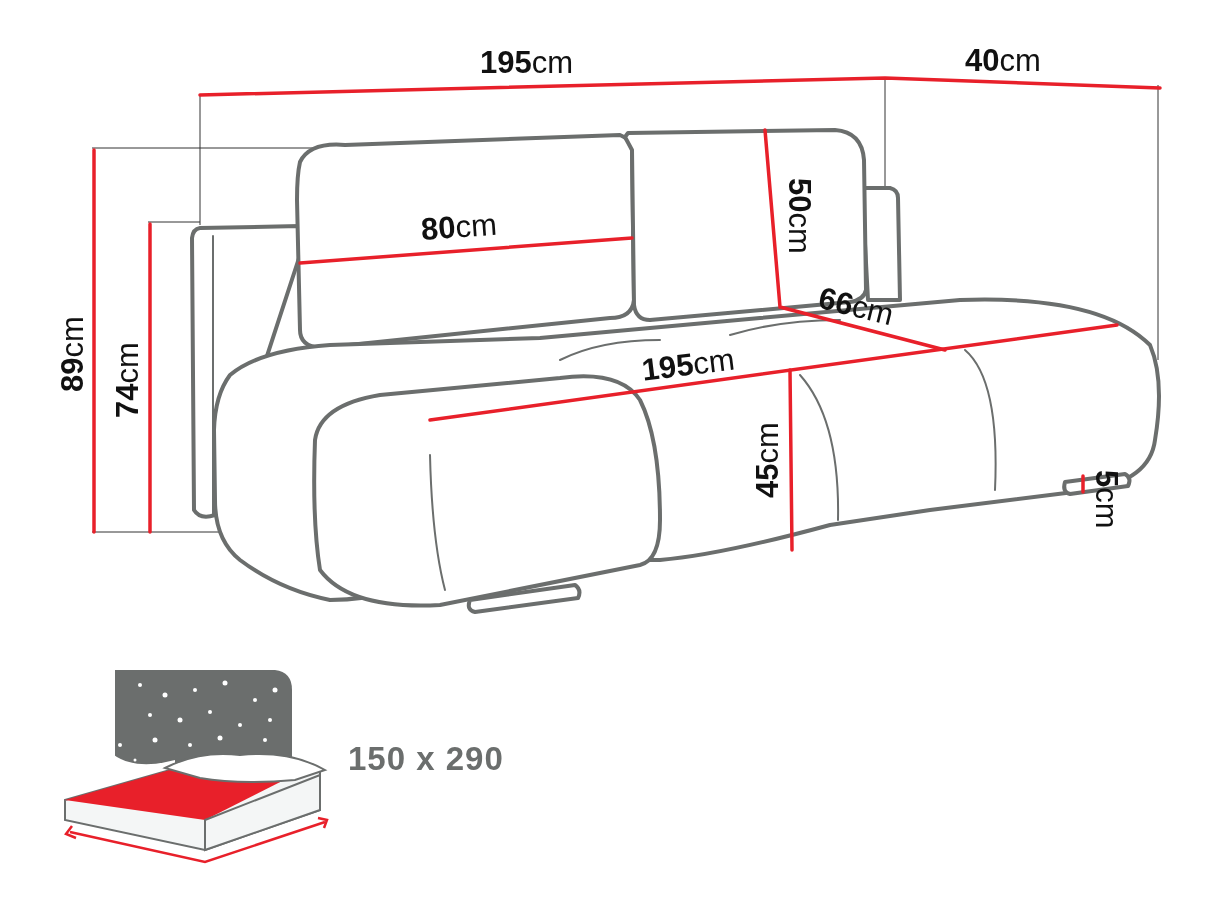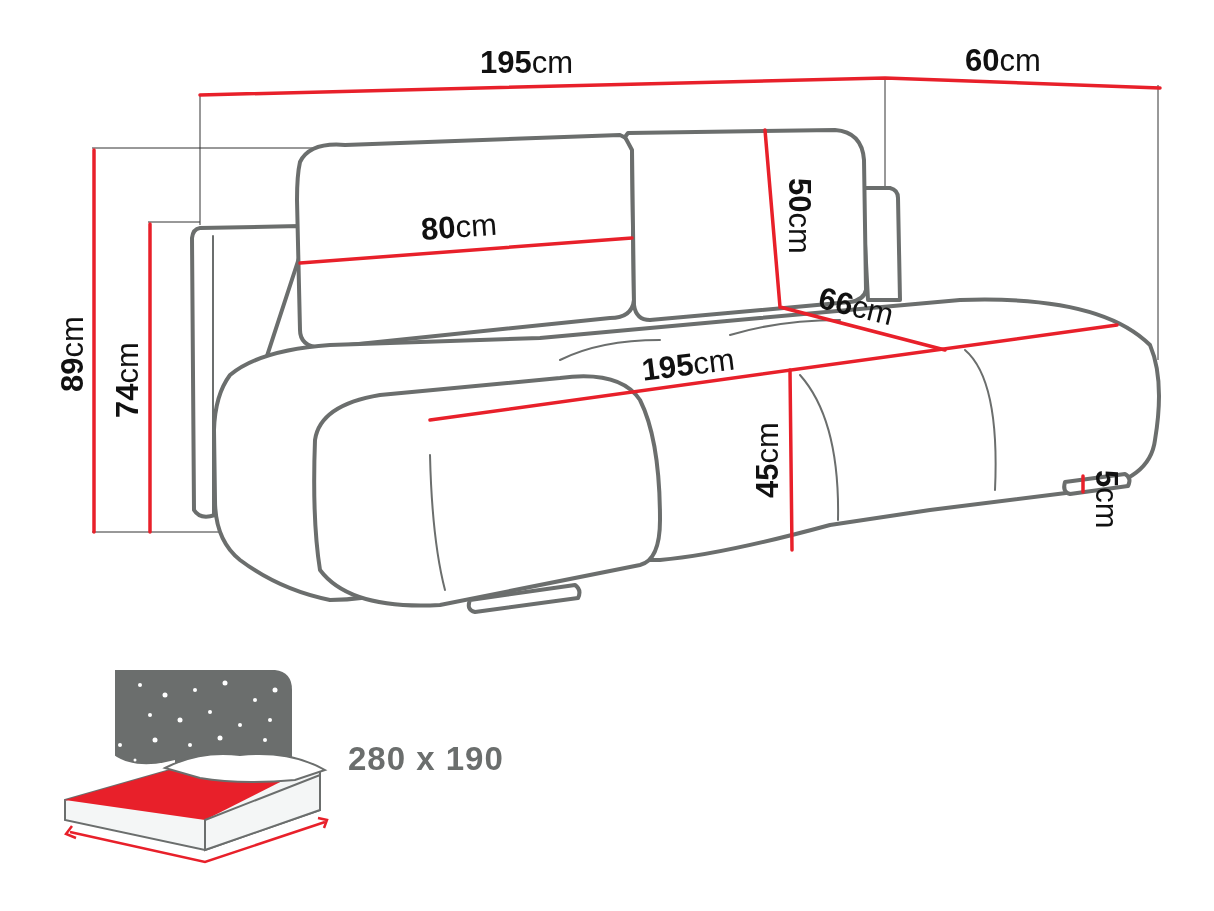--- a/index.html
+++ b/index.html
@@ -91,21 +91,21 @@
     <path d="M70,832 L205,862 L325,822" fill="none" stroke="#e8202a" stroke-width="2.5"></path>
     <path d="M72,826 L66,834 L76,838" fill="none" stroke="#e8202a" stroke-width="2.5"></path>
     <path d="M318,818 L327,820 L324,828" fill="none" stroke="#e8202a" stroke-width="2.5"></path>
   </g>
 </svg>
 
 <div class="lbl" style="left:480px; top:47px;">
   <span class="num">195</span><span class="unit">cm</span>
 </div>
 <div class="lbl" style="left:965px; top:45px;">
-  <span class="num">60</span><span class="unit">cm</span>
+  <span class="num">40</span><span class="unit">cm</span>
 </div>
 <div class="lbl" style="left:57px; top:392px; transform: rotate(-90deg);">
   <span class="num">89</span><span class="unit">cm</span>
 </div>
 <div class="lbl" style="left:112px; top:418px; transform: rotate(-90deg);">
   <span class="num">74</span><span class="unit">cm</span>
 </div>
 <div class="lbl" style="left:420px; top:214px; transform: rotate(-4deg);">
   <span class="num">80</span><span class="unit">cm</span>
 </div>
@@ -118,13 +118,13 @@
 <div class="lbl" style="left:640px; top:355px; transform: rotate(-7deg);">
   <span class="num">195</span><span class="unit">cm</span>
 </div>
 <div class="lbl" style="left:752px; top:498px; transform: rotate(-90deg);">
   <span class="num">45</span><span class="unit">cm</span>
 </div>
 <div class="lbl" style="left:1122px; top:470px; transform: rotate(90deg);">
   <span class="num">5</span><span class="unit">cm</span>
 </div>
 
-<div class="bed-lbl">280 x 190</div>
+<div class="bed-lbl">150 x 290</div>
 
 </body></html>

